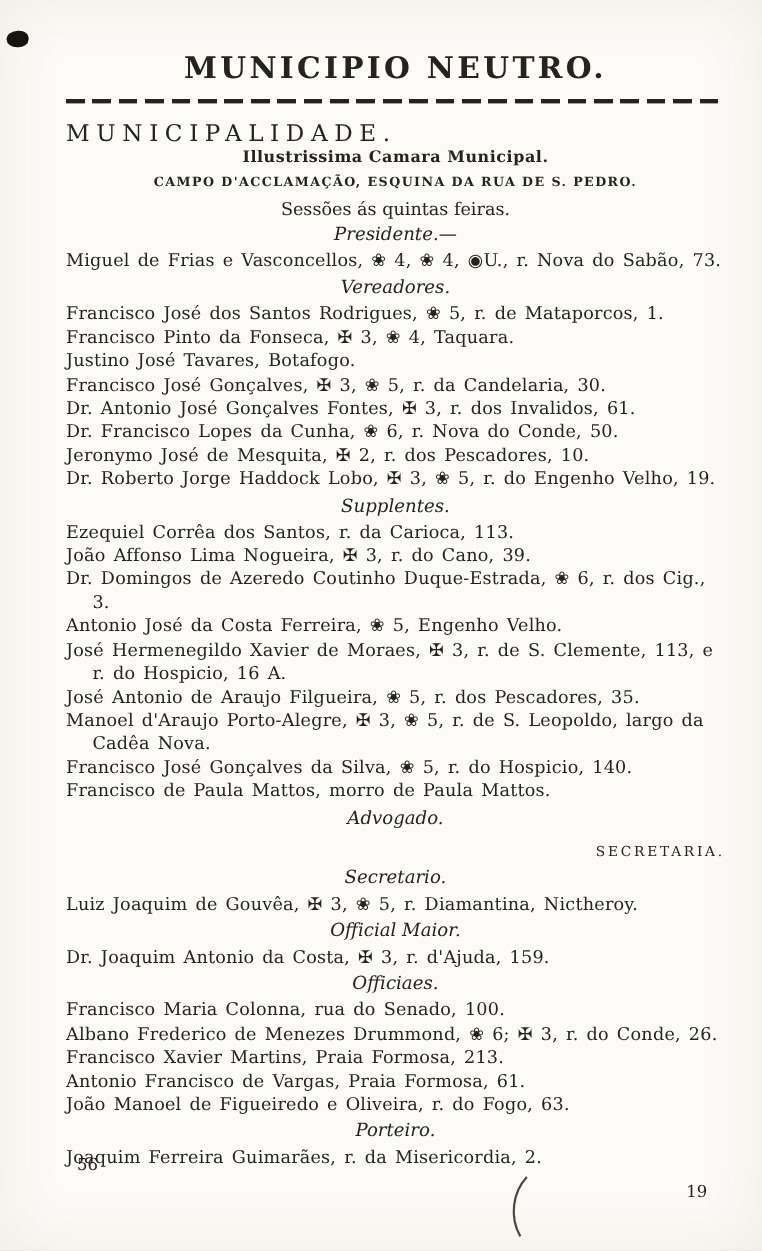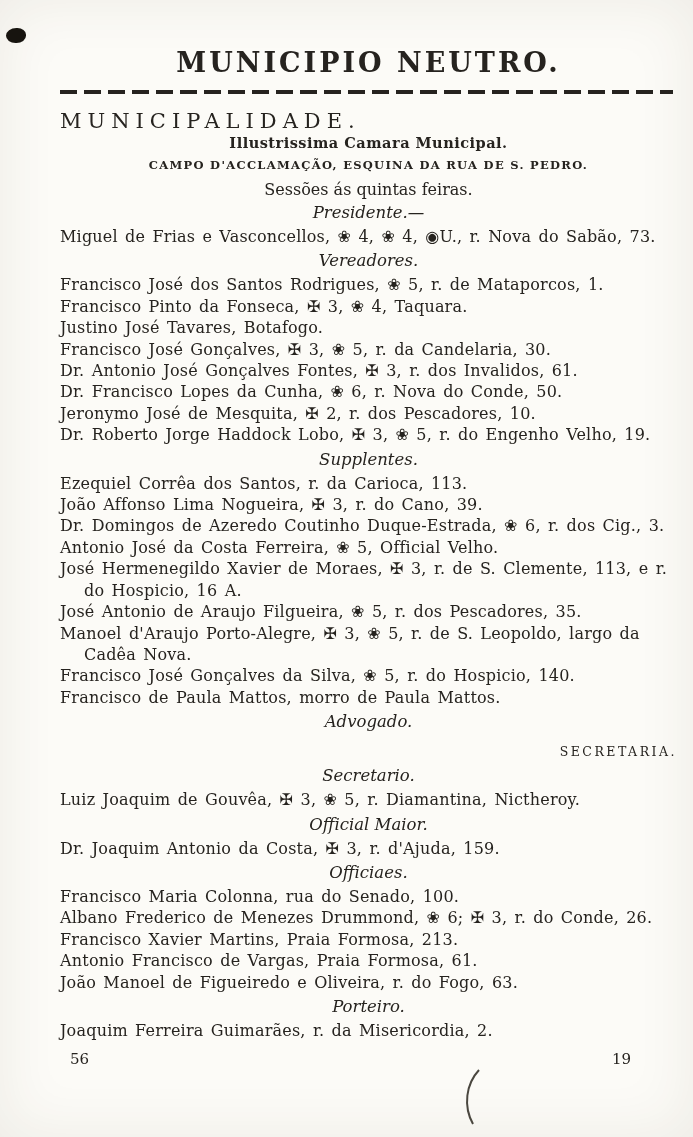--- a/index.html
+++ b/index.html
@@ -6,21 +6,21 @@
   .page {
     position:relative;
     width:693px; height:1137px;
     margin:0 auto;
     background:#fcfbf7;
     box-shadow: inset 0 0 60px rgba(60,50,30,0.08);
     font-family:"DejaVu Serif","Liberation Serif",serif;
     color:#26231f;
     overflow:hidden;
   }
-  .content { padding:48px 16px 0 60px; }
+  .content { padding:48px 34px 0 60px; }
 
   .masthead {
     text-align:center;
     font-size:27px;
     font-weight:bold;
     letter-spacing:3px;
     margin:0 0 12px 0;
     line-height:30px;
   }
   .rule {
@@ -79,21 +79,21 @@
     word-spacing:2px;
     padding-left:24px;
     text-indent:-24px;
   }
   .footer-num {
     position:absolute;
     top:1050px;
     font-size:15px;
   }
   .footer-num.left { left:70px; }
-  .footer-num.right { right:62px; }
+  .footer-num.right { right:50px;margin-top:24px; }
 
   .ink-blot {
     position:absolute;
     left:6px; top:28px;
     width:20px; height:15px;
     background:#17140f;
     border-radius:55% 45% 50% 50%;
   }
   .pen-mark {
     position:absolute;
@@ -136,21 +136,21 @@
       <p class="entry">Dr. Francisco Lopes da Cunha, ❀ 6, r. Nova do Conde, 50.</p>
       <p class="entry">Jeronymo José de Mesquita, ✠ 2, r. dos Pescadores, 10.</p>
       <p class="entry">Dr. Roberto Jorge Haddock Lobo, ✠ 3, ❀ 5, r. do Engenho Velho, 19.</p>
     </section>
 
     <section>
       <h3 class="sec-head">Supplentes.</h3>
       <p class="entry">Ezequiel Corrêa dos Santos, r. da Carioca, 113.</p>
       <p class="entry">João Affonso Lima Nogueira, ✠ 3, r. do Cano, 39.</p>
       <p class="entry">Dr. Domingos de Azeredo Coutinho Duque-Estrada, ❀ 6, r. dos Cig., 3.</p>
-      <p class="entry">Antonio José da Costa Ferreira, ❀ 5, Official Velho.</p>
+      <p class="entry">Antonio José da Costa Ferreira, ❀ 5, Engenho Velho.</p>
       <p class="entry">José Hermenegildo Xavier de Moraes, ✠ 3, r. de S. Clemente, 113, e r. do Hospicio, 16 A.</p>
       <p class="entry">José Antonio de Araujo Filgueira, ❀ 5, r. dos Pescadores, 35.</p>
       <p class="entry">Manoel d'Araujo Porto-Alegre, ✠ 3, ❀ 5, r. de S. Leopoldo, largo da Cadêa Nova.</p>
       <p class="entry">Francisco José Gonçalves da Silva, ❀ 5, r. do Hospicio, 140.</p>
       <p class="entry">Francisco de Paula Mattos, morro de Paula Mattos.</p>
     </section>
 
     <section>
       <h3 class="sec-head">Advogado.</h3>
     </section>

